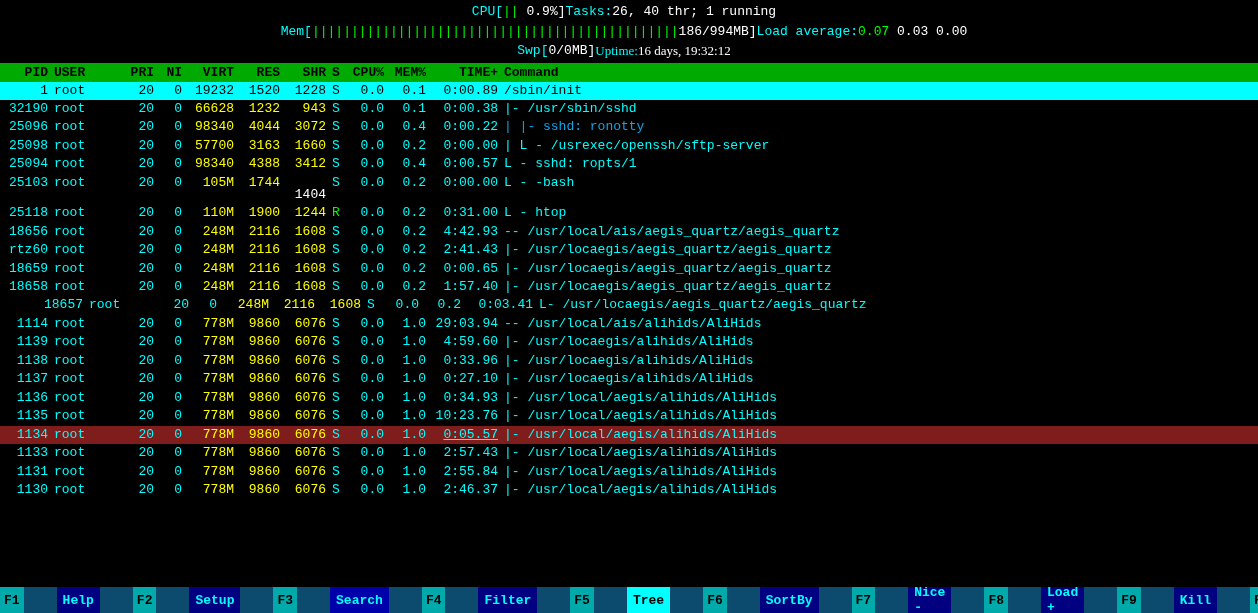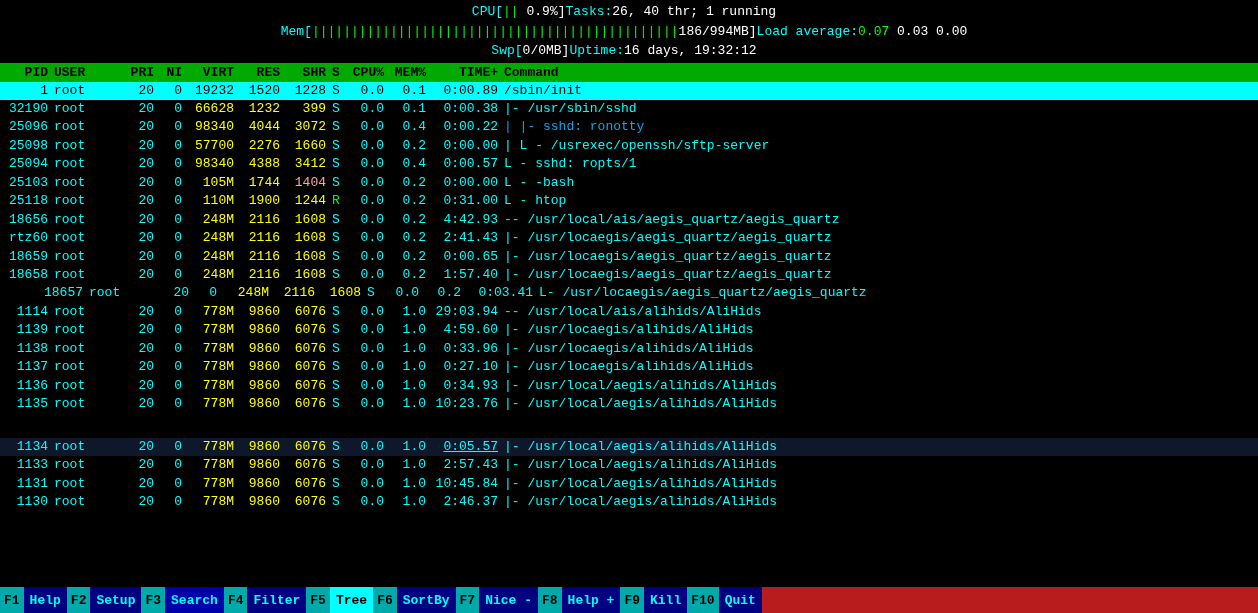--- a/index.html
+++ b/index.html
@@ -95,21 +95,21 @@
         <span>Mem[</span><span style="color:#00ff00;">|||||||||||||||||||||||||||||||||||||||||||||||</span><span style="color:#ffffff;">186/994MB]</span>
       </div>
       <div style="color:#00ffff; padding-right:10px;">
         <span>Load average:</span><span style="color:#00ff00;">0.07</span><span style="color:#ffffff;"> </span><span style="color:#ffffff;">0.03 0.00</span>
       </div>
     </div>
     <div class="header-row">
       <div style="color:#00ffff;">
         <span>Swp[</span><span style="color:#ffffff;">0/0MB]</span>
       </div>
-      <div style="color:#00ffff; padding-right:10px;">
+      <div style="color:#00ffff; padding-right:10px;font-family:Liberation Serif, serif;">
         <span>Uptime:</span><span style="color:#ffffff;">16 days, 19:32:12</span>
       </div>
     </div>
   </div>
 
   <div id="col-header" style="background:#00aa00; color:#000; padding: 2px 6px; font-weight:bold; display:flex;">
     <span class="col-pid">PID</span>
     <span class="col-user">USER</span>
     <span class="col-pri">PRI</span>
     <span class="col-ni">NI</span>
@@ -138,21 +138,21 @@
         <span class="col-time">0:00.89</span>
         <span class="col-cmd">/sbin/init</span>
       </div>
       <div class="proc-row normal" style="background: rgb(0, 0, 0); color: rgb(0, 255, 255); display: flex; padding: 0px 6px; line-height: 1.42;">
         <span class="col-pid" style="color: rgb(0, 255, 255);">32190</span>
         <span class="col-user" style="color: rgb(0, 255, 255);">root</span>
         <span class="col-pri" style="color: rgb(0, 255, 255);">20</span>
         <span class="col-ni" style="color: rgb(0, 255, 255);">0</span>
         <span class="col-virt" style="color: rgb(255, 255, 0);">66628</span>
         <span class="col-res" style="color: rgb(255, 255, 0);">1232</span>
-        <span class="col-shr" style="color: rgb(255, 255, 0);">399</span>
+        <span class="col-shr" style="color: rgb(255, 255, 0);">943</span>
         <span class="col-s" style="color: rgb(0, 255, 255);">S</span>
         <span class="col-cpu" style="color: rgb(0, 255, 255);">0.0</span>
         <span class="col-mem" style="color: rgb(0, 255, 255);">0.1</span>
         <span class="col-time" style="color: rgb(0, 255, 255);">0:00.38</span>
         <span class="col-cmd" style="color: rgb(0, 255, 255);">|- /usr/sbin/sshd</span>
       </div>
       <div class="proc-row normal" style="background: rgb(0, 0, 0); color: rgb(0, 255, 255); display: flex; padding: 0px 6px; line-height: 1.42;">
         <span class="col-pid" style="color: rgb(0, 255, 255);">25096</span>
         <span class="col-user" style="color: rgb(0, 255, 255);">root</span>
         <span class="col-pri" style="color: rgb(0, 255, 255);">20</span>
@@ -165,21 +165,21 @@
         <span class="col-mem" style="color: rgb(0, 255, 255);">0.4</span>
         <span class="col-time" style="color: rgb(0, 255, 255);">0:00.22</span>
         <span class="col-cmd" style="color: #0ea5e9;">|  |- sshd: ronotty</span>
       </div>
       <div class="proc-row normal" style="background: rgb(0, 0, 0); color: rgb(0, 255, 255); display: flex; padding: 0px 6px; line-height: 1.42;">
         <span class="col-pid" style="color: rgb(0, 255, 255);">25098</span>
         <span class="col-user" style="color: rgb(0, 255, 255);">root</span>
         <span class="col-pri" style="color: rgb(0, 255, 255);">20</span>
         <span class="col-ni" style="color: rgb(0, 255, 255);">0</span>
         <span class="col-virt" style="color: rgb(255, 255, 0);">57700</span>
-        <span class="col-res" style="color: rgb(255, 255, 0);">2276</span>
+        <span class="col-res" style="color: rgb(255, 255, 0);">3163</span>
         <span class="col-shr" style="color: rgb(255, 255, 0);">1660</span>
         <span class="col-s" style="color: rgb(0, 255, 255);">S</span>
         <span class="col-cpu" style="color: rgb(0, 255, 255);">0.0</span>
         <span class="col-mem" style="color: rgb(0, 255, 255);">0.2</span>
         <span class="col-time" style="color: rgb(0, 255, 255);">0:00.00</span>
         <span class="col-cmd" style="color: rgb(0, 255, 255);">|  L - /usrexec/openssh/sftp-server</span>
       </div>
       <div class="proc-row normal" style="background: rgb(0, 0, 0); color: rgb(0, 255, 255); display: flex; padding: 0px 6px; line-height: 1.42;">
         <span class="col-pid" style="color: rgb(0, 255, 255);">25094</span>
         <span class="col-user" style="color: rgb(0, 255, 255);">root</span>
@@ -194,21 +194,21 @@
         <span class="col-time" style="color: rgb(0, 255, 255);">0:00.57</span>
         <span class="col-cmd" style="color: rgb(0, 255, 255);">L - sshd: ropts/1</span>
       </div>
       <div class="proc-row normal" style="background: rgb(0, 0, 0); color: rgb(0, 255, 255); display: flex; padding: 0px 6px; line-height: 1.42;">
         <span class="col-pid" style="color: rgb(0, 255, 255);">25103</span>
         <span class="col-user" style="color: rgb(0, 255, 255);">root</span>
         <span class="col-pri" style="color: rgb(0, 255, 255);">20</span>
         <span class="col-ni" style="color: rgb(0, 255, 255);">0</span>
         <span class="col-virt" style="color: rgb(255, 255, 0);">105M</span>
         <span class="col-res" style="color: rgb(255, 255, 0);">1744</span>
-        <span class="col-shr" style="color: #fca5a5;">1404</span>
+        <span class="col-shr" style="color: #ffffff; margin-top: 12px;">1404</span>
         <span class="col-s" style="color: rgb(0, 255, 255);">S</span>
         <span class="col-cpu" style="color: rgb(0, 255, 255);">0.0</span>
         <span class="col-mem" style="color: rgb(0, 255, 255);">0.2</span>
         <span class="col-time" style="color: rgb(0, 255, 255);">0:00.00</span>
         <span class="col-cmd" style="color: rgb(0, 255, 255);">   L -  -bash</span>
       </div>
       <div class="proc-row normal" style="background: rgb(0, 0, 0); color: rgb(0, 255, 255); display: flex; padding: 0px 6px; line-height: 1.42;">
         <span class="col-pid" style="color: rgb(0, 255, 255);">25118</span>
         <span class="col-user" style="color: rgb(0, 255, 255);">root</span>
         <span class="col-pri" style="color: rgb(0, 255, 255);">20</span>
@@ -369,21 +369,21 @@
         <span class="col-ni" style="color: rgb(0, 255, 255);">0</span>
         <span class="col-virt" style="color: rgb(255, 255, 0);">778M</span>
         <span class="col-res" style="color: rgb(255, 255, 0);">9860</span>
         <span class="col-shr" style="color: rgb(255, 255, 0);">6076</span>
         <span class="col-s" style="color: rgb(0, 255, 255);">S</span>
         <span class="col-cpu" style="color: rgb(0, 255, 255);">0.0</span>
         <span class="col-mem" style="color: rgb(0, 255, 255);">1.0</span>
         <span class="col-time" style="color: rgb(0, 255, 255);">10:23.76</span>
         <span class="col-cmd" style="color: rgb(0, 255, 255);">|- /usr/local/aegis/alihids/AliHids</span>
       </div>
-      <div class="proc-row normal" style="background: #0f172a; color: rgb(0, 255, 255); display: flex; padding: 0px 6px; line-height: 1.42; margin-top: 24px;">
+      <div class="proc-row normal" style="background: #7f1d1d; color: rgb(0, 255, 255); display: flex; padding: 0px 6px; line-height: 1.42;">
         <span class="col-pid" style="color: rgb(0, 255, 255);">1134</span>
         <span class="col-user" style="color: rgb(0, 255, 255);">root</span>
         <span class="col-pri" style="color: rgb(0, 255, 255);">20</span>
         <span class="col-ni" style="color: rgb(0, 255, 255);">0</span>
         <span class="col-virt" style="color: rgb(255, 255, 0);">778M</span>
         <span class="col-res" style="color: rgb(255, 255, 0);">9860</span>
         <span class="col-shr" style="color: rgb(255, 255, 0);">6076</span>
         <span class="col-s" style="color: rgb(0, 255, 255);">S</span>
         <span class="col-cpu" style="color: rgb(0, 255, 255);">0.0</span>
         <span class="col-mem" style="color: rgb(0, 255, 255);">1.0</span>
@@ -408,54 +408,54 @@
         <span class="col-pid" style="color: rgb(0, 255, 255);">1131</span>
         <span class="col-user" style="color: rgb(0, 255, 255);">root</span>
         <span class="col-pri" style="color: rgb(0, 255, 255);">20</span>
         <span class="col-ni" style="color: rgb(0, 255, 255);">0</span>
         <span class="col-virt" style="color: rgb(255, 255, 0);">778M</span>
         <span class="col-res" style="color: rgb(255, 255, 0);">9860</span>
         <span class="col-shr" style="color: rgb(255, 255, 0);">6076</span>
         <span class="col-s" style="color: rgb(0, 255, 255);">S</span>
         <span class="col-cpu" style="color: rgb(0, 255, 255);">0.0</span>
         <span class="col-mem" style="color: rgb(0, 255, 255);">1.0</span>
-        <span class="col-time" style="color: rgb(0, 255, 255);">10:45.84</span>
+        <span class="col-time" style="color: rgb(0, 255, 255);">2:55.84</span>
         <span class="col-cmd" style="color: rgb(0, 255, 255);">|- /usr/local/aegis/alihids/AliHids</span>
       </div>
       <div class="proc-row normal" style="background: rgb(0, 0, 0); color: rgb(0, 255, 255); display: flex; padding: 0px 6px; line-height: 1.42;">
         <span class="col-pid" style="color: rgb(0, 255, 255);">1130</span>
         <span class="col-user" style="color: rgb(0, 255, 255);">root</span>
         <span class="col-pri" style="color: rgb(0, 255, 255);">20</span>
         <span class="col-ni" style="color: rgb(0, 255, 255);">0</span>
         <span class="col-virt" style="color: rgb(255, 255, 0);">778M</span>
         <span class="col-res" style="color: rgb(255, 255, 0);">9860</span>
         <span class="col-shr" style="color: rgb(255, 255, 0);">6076</span>
         <span class="col-s" style="color: rgb(0, 255, 255);">S</span>
         <span class="col-cpu" style="color: rgb(0, 255, 255);">0.0</span>
         <span class="col-mem" style="color: rgb(0, 255, 255);">1.0</span>
         <span class="col-time" style="color: rgb(0, 255, 255);">2:46.37</span>
         <span class="col-cmd" style="color: rgb(0, 255, 255);">|- /usr/local/aegis/alihids/AliHids</span>
       </div>
     </div>
 
-  <div id="footer" style="background:#b91c1c; display:flex; height:26px; align-items:stretch;">
+  <div id="footer" style="background:#0c4a6e; display:flex; height:26px; align-items:stretch;gap:33px;">
   <span style="background: rgb(0, 170, 170); color: rgb(0, 0, 0); padding: 2px 4px; font-weight: bold; font-family: &quot;Courier New&quot;, monospace; font-size: 13px; display: inline-flex; align-items: center; cursor: pointer;">F1</span>
       <span style="background: rgb(0, 0, 128); color: rgb(0, 255, 255); padding: 2px 6px; font-weight: bold; font-family: &quot;Courier New&quot;, monospace; font-size: 13px; display: inline-flex; align-items: center; cursor: pointer;">Help</span>
       <span style="background: rgb(0, 170, 170); color: rgb(0, 0, 0); padding: 2px 4px; font-weight: bold; font-family: &quot;Courier New&quot;, monospace; font-size: 13px; display: inline-flex; align-items: center; cursor: pointer;">F2</span>
       <span style="background: rgb(0, 0, 128); color: rgb(0, 255, 255); padding: 2px 6px; font-weight: bold; font-family: &quot;Courier New&quot;, monospace; font-size: 13px; display: inline-flex; align-items: center; cursor: pointer;">Setup</span>
       <span style="background: rgb(0, 170, 170); color: rgb(0, 0, 0); padding: 2px 4px; font-weight: bold; font-family: &quot;Courier New&quot;, monospace; font-size: 13px; display: inline-flex; align-items: center; cursor: pointer;">F3</span>
       <span style="background: rgb(0, 0, 170); color: rgb(0, 255, 255); padding: 2px 6px; font-weight: bold; font-family: &quot;Courier New&quot;, monospace; font-size: 13px; display: inline-flex; align-items: center; cursor: pointer;">Search</span>
       <span style="background: rgb(0, 170, 170); color: rgb(0, 0, 0); padding: 2px 4px; font-weight: bold; font-family: &quot;Courier New&quot;, monospace; font-size: 13px; display: inline-flex; align-items: center; cursor: pointer;">F4</span>
       <span style="background: rgb(0, 0, 128); color: rgb(0, 255, 255); padding: 2px 6px; font-weight: bold; font-family: &quot;Courier New&quot;, monospace; font-size: 13px; display: inline-flex; align-items: center; cursor: pointer;">Filter</span>
       <span style="background: rgb(0, 170, 170); color: rgb(0, 0, 0); padding: 2px 4px; font-weight: bold; font-family: &quot;Courier New&quot;, monospace; font-size: 13px; display: inline-flex; align-items: center; cursor: pointer;">F5</span>
       <span style="background: rgb(0, 255, 255); color: rgb(0, 0, 0); padding: 2px 6px; font-weight: bold; font-family: &quot;Courier New&quot;, monospace; font-size: 13px; display: inline-flex; align-items: center; cursor: pointer;">Tree</span>
       <span style="background: rgb(0, 170, 170); color: rgb(0, 0, 0); padding: 2px 4px; font-weight: bold; font-family: &quot;Courier New&quot;, monospace; font-size: 13px; display: inline-flex; align-items: center; cursor: pointer;">F6</span>
       <span style="background: rgb(0, 0, 128); color: rgb(0, 255, 255); padding: 2px 6px; font-weight: bold; font-family: &quot;Courier New&quot;, monospace; font-size: 13px; display: inline-flex; align-items: center; cursor: pointer;">SortBy</span>
       <span style="background: rgb(0, 170, 170); color: rgb(0, 0, 0); padding: 2px 4px; font-weight: bold; font-family: &quot;Courier New&quot;, monospace; font-size: 13px; display: inline-flex; align-items: center; cursor: pointer;">F7</span>
       <span style="background: rgb(0, 0, 128); color: rgb(0, 255, 255); padding: 2px 6px; font-weight: bold; font-family: &quot;Courier New&quot;, monospace; font-size: 13px; display: inline-flex; align-items: center; cursor: pointer;">Nice -</span>
       <span style="background: rgb(0, 170, 170); color: rgb(0, 0, 0); padding: 2px 4px; font-weight: bold; font-family: &quot;Courier New&quot;, monospace; font-size: 13px; display: inline-flex; align-items: center; cursor: pointer;">F8</span>
-      <span style="background: rgb(0, 0, 128); color: rgb(0, 255, 255); padding: 2px 6px; font-weight: bold; font-family: &quot;Courier New&quot;, monospace; font-size: 13px; display: inline-flex; align-items: center; cursor: pointer;">Help +</span>
+      <span style="background: rgb(0, 0, 128); color: rgb(0, 255, 255); padding: 2px 6px; font-weight: bold; font-family: &quot;Courier New&quot;, monospace; font-size: 13px; display: inline-flex; align-items: center; cursor: pointer;">Load +</span>
       <span style="background: rgb(0, 170, 170); color: rgb(0, 0, 0); padding: 2px 4px; font-weight: bold; font-family: &quot;Courier New&quot;, monospace; font-size: 13px; display: inline-flex; align-items: center; cursor: pointer;">F9</span>
       <span style="background: rgb(0, 0, 128); color: rgb(0, 255, 255); padding: 2px 6px; font-weight: bold; font-family: &quot;Courier New&quot;, monospace; font-size: 13px; display: inline-flex; align-items: center; cursor: pointer;">Kill</span>
       <span style="background: rgb(0, 170, 170); color: rgb(0, 0, 0); padding: 2px 4px; font-weight: bold; font-family: &quot;Courier New&quot;, monospace; font-size: 13px; display: inline-flex; align-items: center; cursor: pointer;">F10</span>
       <span style="background: rgb(0, 0, 128); color: rgb(0, 255, 255); padding: 2px 6px; font-weight: bold; font-family: &quot;Courier New&quot;, monospace; font-size: 13px; display: inline-flex; align-items: center; cursor: pointer;">Quit</span>
     </div>
 </div>
 
 </body></html>

